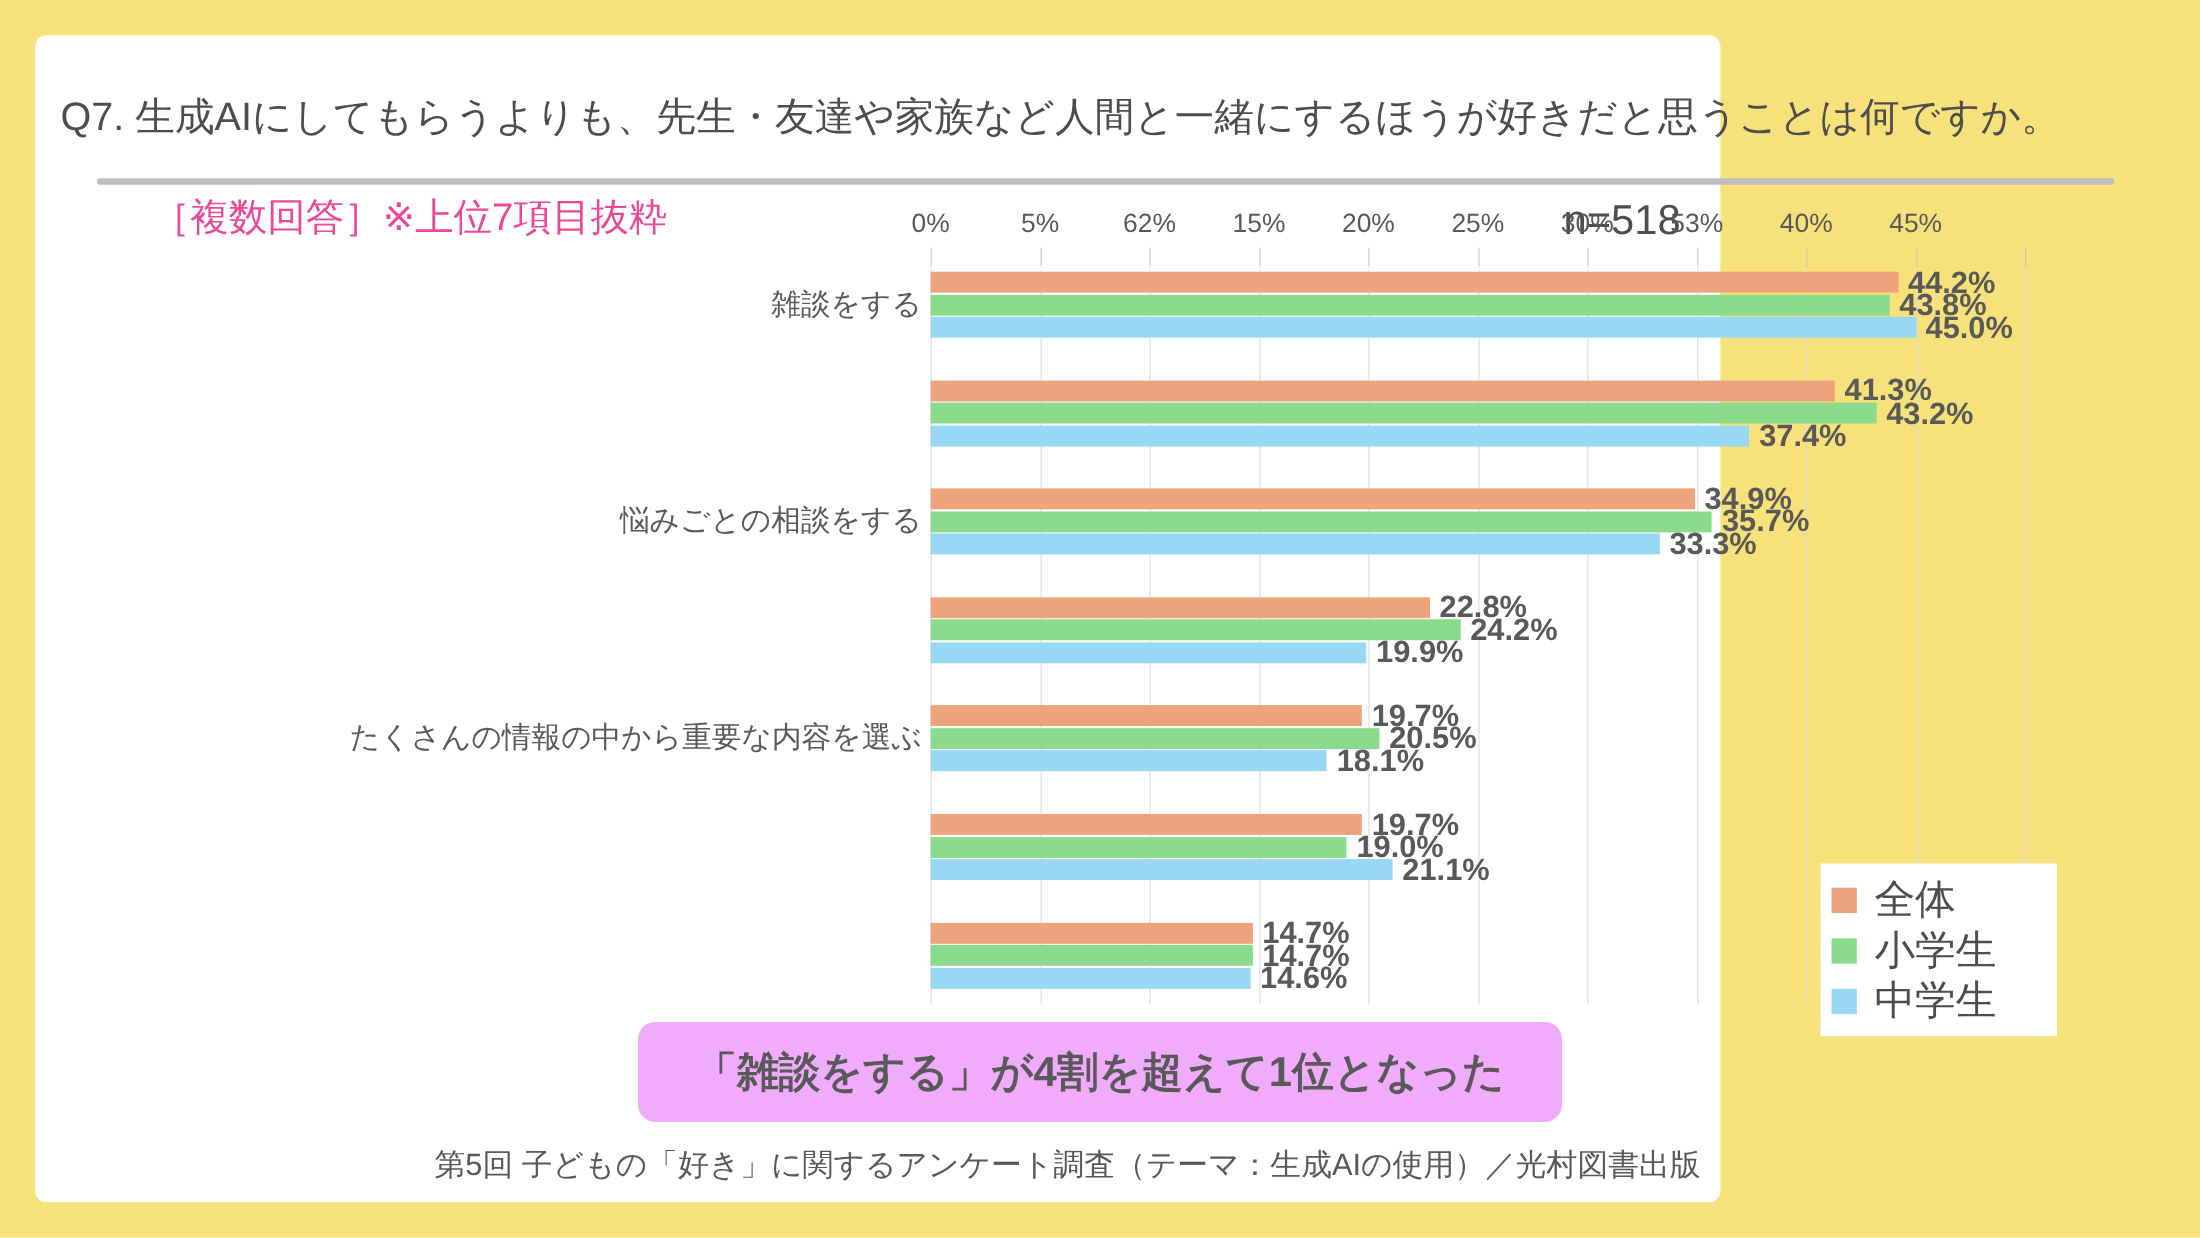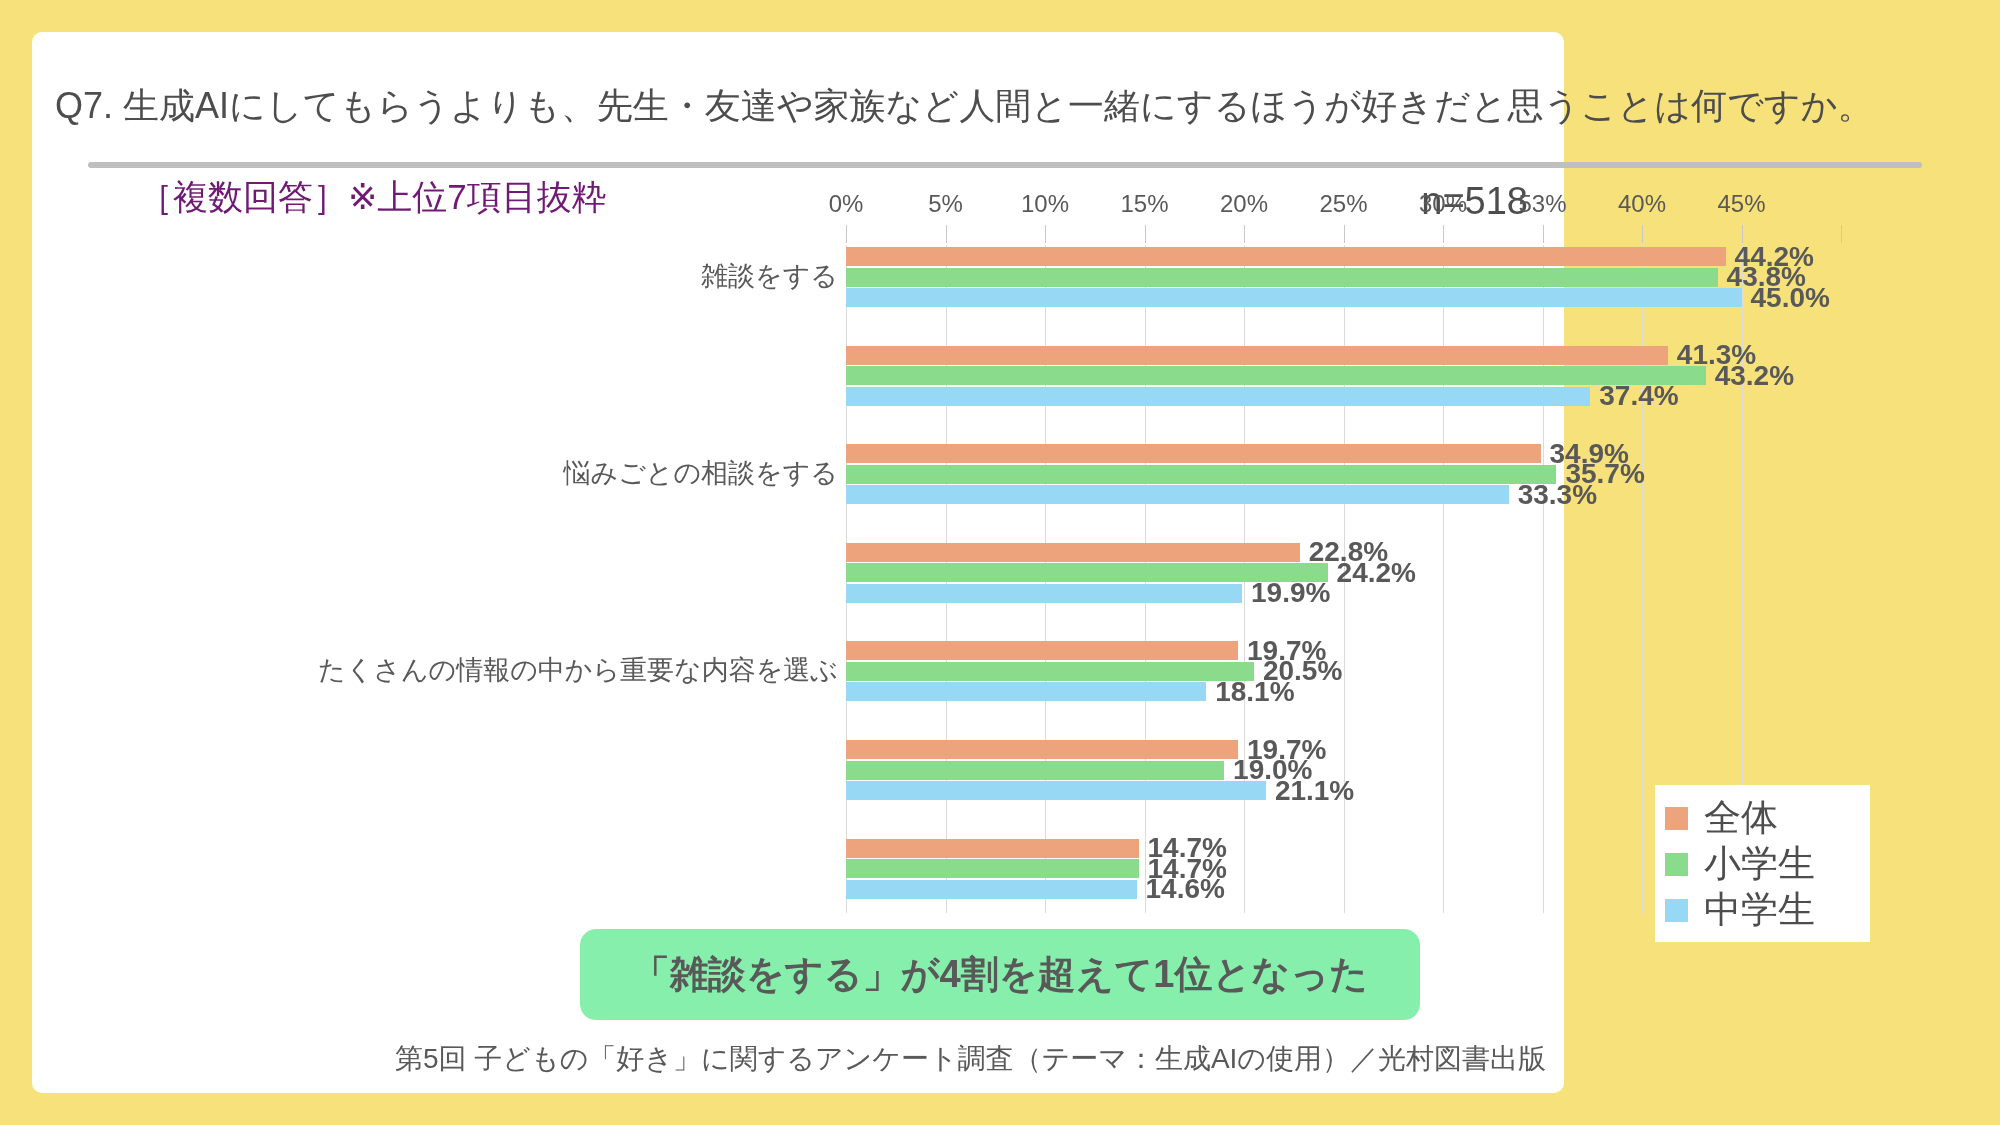--- a/index.html
+++ b/index.html
@@ -1,21 +1,21 @@
 <!DOCTYPE html>
 <html><head>
 <meta charset="utf-8">
 <style>
   *{margin:0;padding:0;box-sizing:border-box;}
   html,body{width:2000px;height:1125px;overflow:hidden;}
   body{background:#F6E17A;font-family:"Liberation Sans","DejaVu Sans",sans-serif;position:relative;}
   .card{position:absolute;left:32px;top:32px;width:1532px;height:1061px;background:#FFFFFF;border-radius:10px;}
   .title{position:absolute;left:23px;top:50px;font-size:36px;color:#4D4D4D;white-space:nowrap;}
   .divider{position:absolute;left:56px;top:130px;width:1834px;height:6px;background:#BFBFBF;border-radius:3px;}
-  .note{position:absolute;left:106px;top:142px;font-size:35px;color:#701a75;white-space:nowrap;}
+  .note{position:absolute;left:106px;top:142px;font-size:35px;color:#ec4899;white-space:nowrap;}
   .nsize{position:absolute;right:36px;top:148px;font-size:38px;color:#4D4D4D;}
   .axis-labels{position:absolute;left:814px;top:158px;width:995px;height:30px;}
   .axlab{position:absolute;transform:translateX(-50%);font-size:24px;color:#595959;white-space:nowrap;}
   .ticks{position:absolute;left:814px;top:193px;width:995px;height:18px;}
   .tick{position:absolute;top:0;width:1px;height:18px;background:#C8C8C8;}
   .plot{position:absolute;left:814px;top:213px;width:995px;height:668px;}
   .gridline{position:absolute;top:0;bottom:0;width:1px;background:#DBDBDB;}
   .bar{position:absolute;height:19px;}
   .val{position:absolute;transform:translateY(-50%);font-weight:bold;font-size:28px;color:#595959;white-space:nowrap;}
   .cat-labels{position:absolute;left:0;top:0;width:100%;height:100%;}
@@ -32,21 +32,21 @@
 <body style="background: rgb(246, 225, 122);">
 
 <div class="card">
   <div class="title">Q7. 生成AIにしてもらうよりも、先生・友達や家族など人間と一緒にするほうが好きだと思うことは何ですか。</div>
   <div class="divider"></div>
   <div class="note">［複数回答］※上位7項目抜粋</div>
   <div class="nsize">n=518</div>
   <div class="axis-labels">
       <div class="axlab" style="left: 0px;">0%</div>
       <div class="axlab" style="left: 99.5px;">5%</div>
-      <div class="axlab" style="left: 199px;">10%</div>
+      <div class="axlab" style="left: 199px;">62%</div>
       <div class="axlab" style="left: 298.5px;">15%</div>
       <div class="axlab" style="left: 398px;">20%</div>
       <div class="axlab" style="left: 497.5px;">25%</div>
       <div class="axlab" style="left: 597px;">30%</div>
       <div class="axlab" style="left: 696.5px;">53%</div>
       <div class="axlab" style="left: 796px;">40%</div>
       <div class="axlab" style="left: 895.5px;">45%</div>
     </div>
   <div class="ticks">
       <div class="tick" style="left: 0px;"></div>
@@ -128,17 +128,17 @@
       </div>
       <div class="lrow">
         <div class="swatch" style="background: rgb(139, 219, 141);"></div>
         <div class="llab">小学生</div>
       </div>
       <div class="lrow">
         <div class="swatch" style="background: rgb(151, 216, 245);"></div>
         <div class="llab">中学生</div>
       </div>
     </div>
-  <div class="callout" style="background: #86efac;">
+  <div class="callout" style="background: #f0abfc;">
     <span>「雑談をする」が4割を超えて1位となった</span>
   </div>
   <div class="footer">第5回 子どもの「好き」に関するアンケート調査（テーマ：生成AIの使用）／光村図書出版</div>
 </div>
 
 </body></html>

